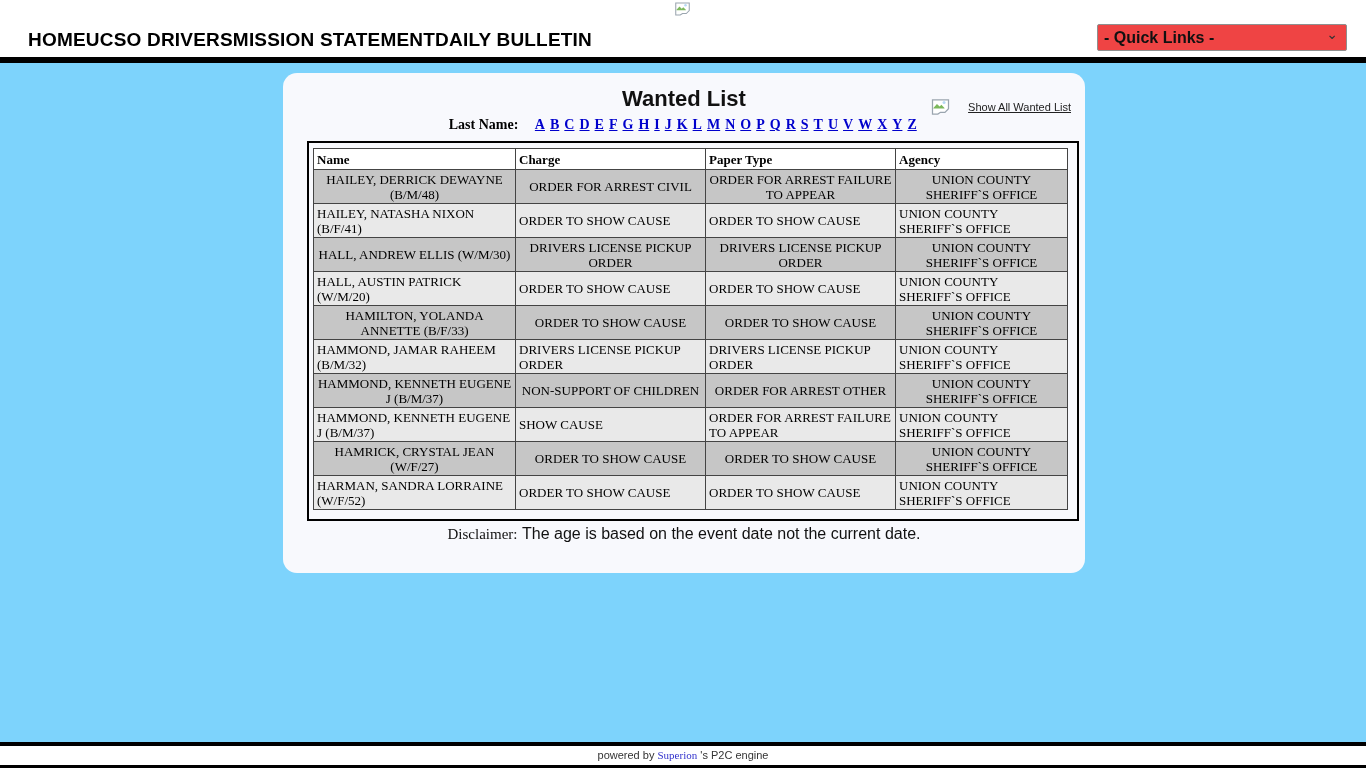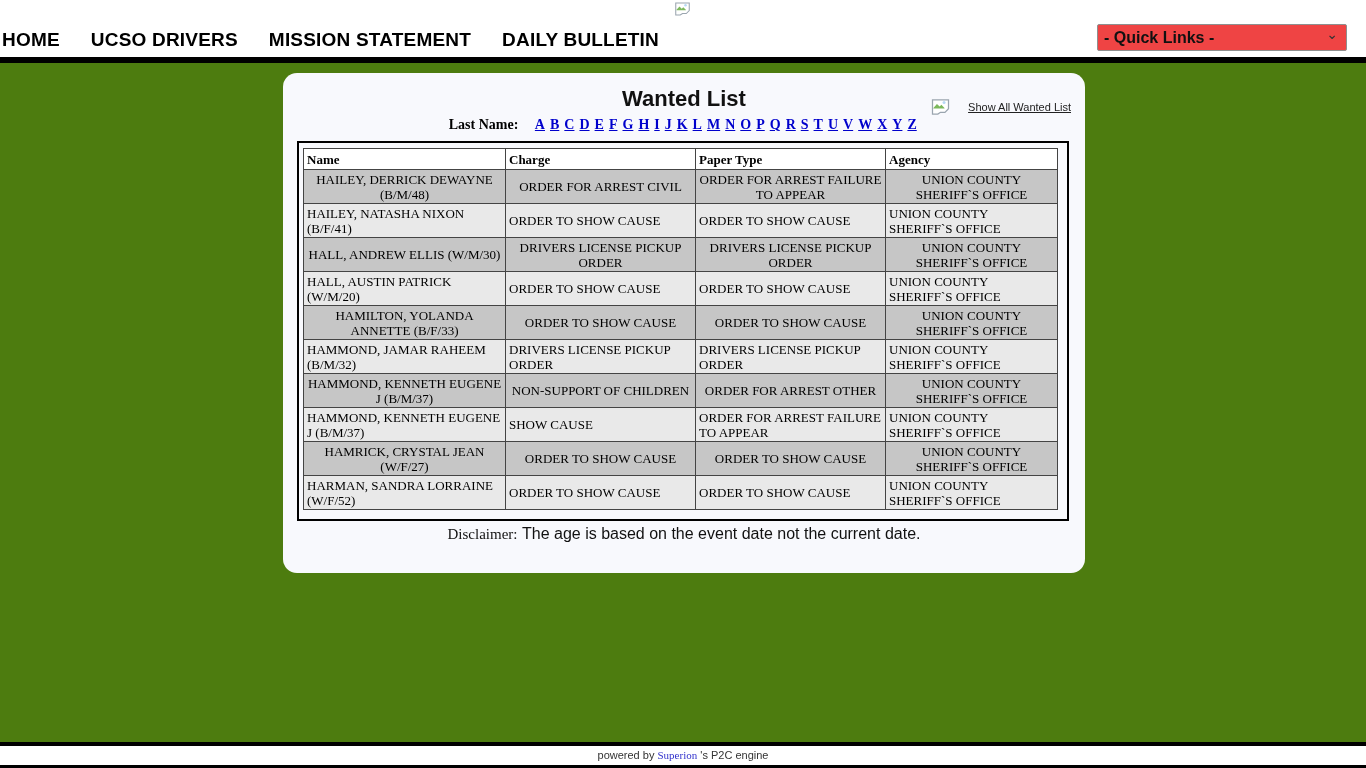--- a/index.html
+++ b/index.html
@@ -2,55 +2,55 @@
 <html><head>
 <meta charset="utf-8">
 <style>
   * { margin:0; padding:0; box-sizing:border-box; }
   html,body { width:1366px; height:768px; overflow:hidden; background:#fff;
               font-family:"Liberation Sans", sans-serif; }
 
   
   .header { position:relative; width:1366px; height:57px; background:#ffffff; }
   .logo-broken { position:absolute; left:675px; top:2px; width:15px; height:14px; }
-  .nav { position:absolute; left:2px; bottom:6px; display:flex; gap:31px; }
+  .nav { position:absolute; left:28px; bottom:6px; display:flex; }
   .nav a { font-size:19px; font-weight:bold; color:#000; text-decoration:none;
            letter-spacing:0.2px; white-space:nowrap; }
   .quick-links-wrap { position:absolute; right:19px; top:24px; width:250px; height:27px; }
   .quick-links-wrap select {
       width:100%; height:100%; appearance:none; -webkit-appearance:none;
       border:1px solid #8f8f8f; background:#ef4444; border-radius:2px;
       font-family:"Liberation Sans", sans-serif; font-size:16px; font-weight:bold;
       color:#111; padding:0 6px; }
   .quick-links-wrap .chev { position:absolute; right:9px; top:2px; font-size:14px;
       color:#333; pointer-events:none; }
 
   .topbar { width:1366px; height:6px; background:#000; }
 
   
-  .main { position:relative; width:1366px; height:679px; background:#4d7c0f; }
+  .main { position:relative; width:1366px; height:679px; background:#7dd3fc; }
   .panel { position:absolute; left:283px; top:10px; width:802px; height:500px;
            background:#f8f9fd; border-radius:14px; }
 
   .page-title { position:absolute; top:13px; left:0; width:100%; text-align:center;
                 font-size:22px; font-weight:bold; color:#111; }
 
   .show-all { position:absolute; top:26px; right:14px; font-size:11px; color:#222;
               text-decoration:underline; display:flex; align-items:center; gap:18px;
               font-family:"Liberation Sans", sans-serif; }
   .show-all svg { flex:0 0 auto; }
 
   .letters-row { position:absolute; top:44px; left:0; width:100%; text-align:center;
                  font-family:"Liberation Serif", serif; font-size:14px; font-weight:bold;
                  color:#000; }
   .letters-row .lbl { margin-right:14px; }
   .letters-row a.letter { color:#0000cc; text-decoration:underline; margin:0 2.5px;
                           font-weight:bold; }
 
-  .table-box { position:absolute; left:14px; top:68px; width:772px; height:380px;
+  .table-box { position:absolute; left:24px; top:68px; width:772px; height:380px;
                border:2px solid #000; padding:5px 4px; overflow:hidden; }
   table.wanted { width:754px; border-collapse:collapse; table-layout:fixed;
                  font-family:"Liberation Serif", serif; font-size:13px; color:#000; }
   table.wanted th, table.wanted td { border:1px solid #444; padding:1px 3px;
                  text-align:left; vertical-align:middle; line-height:15px;
                  overflow:hidden; }
   table.wanted th { background:#ffffff; font-weight:bold; height:21px; }
   table.wanted td { height:34px; }
   tr.dark td  { background:#c6c6c6;text-align:center; }
   tr.light td { background:#e9e9e9; }

